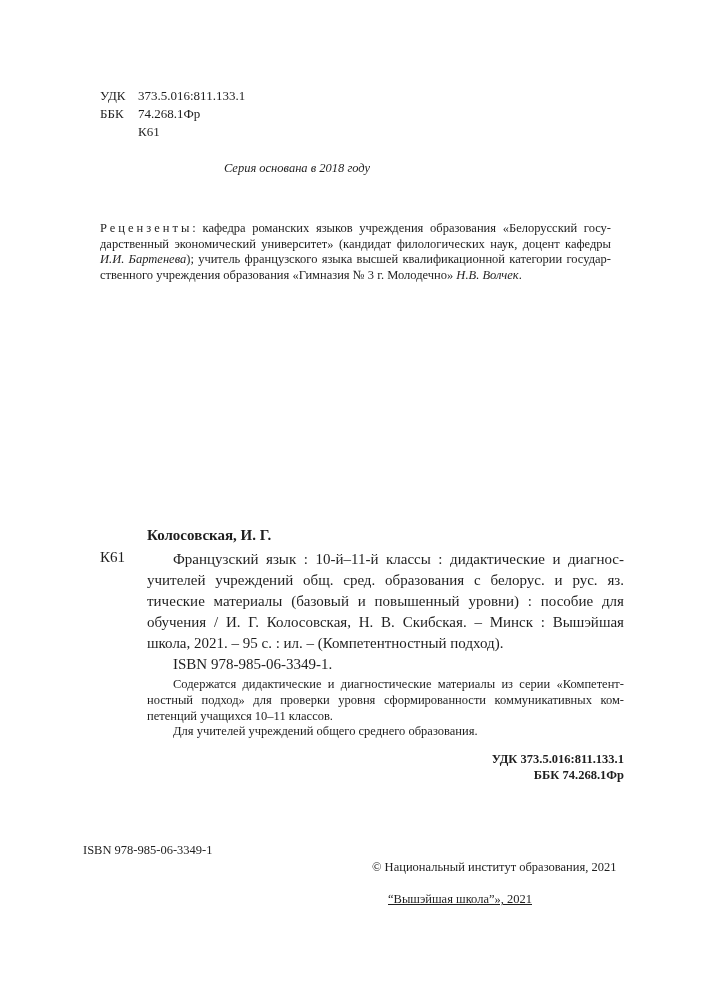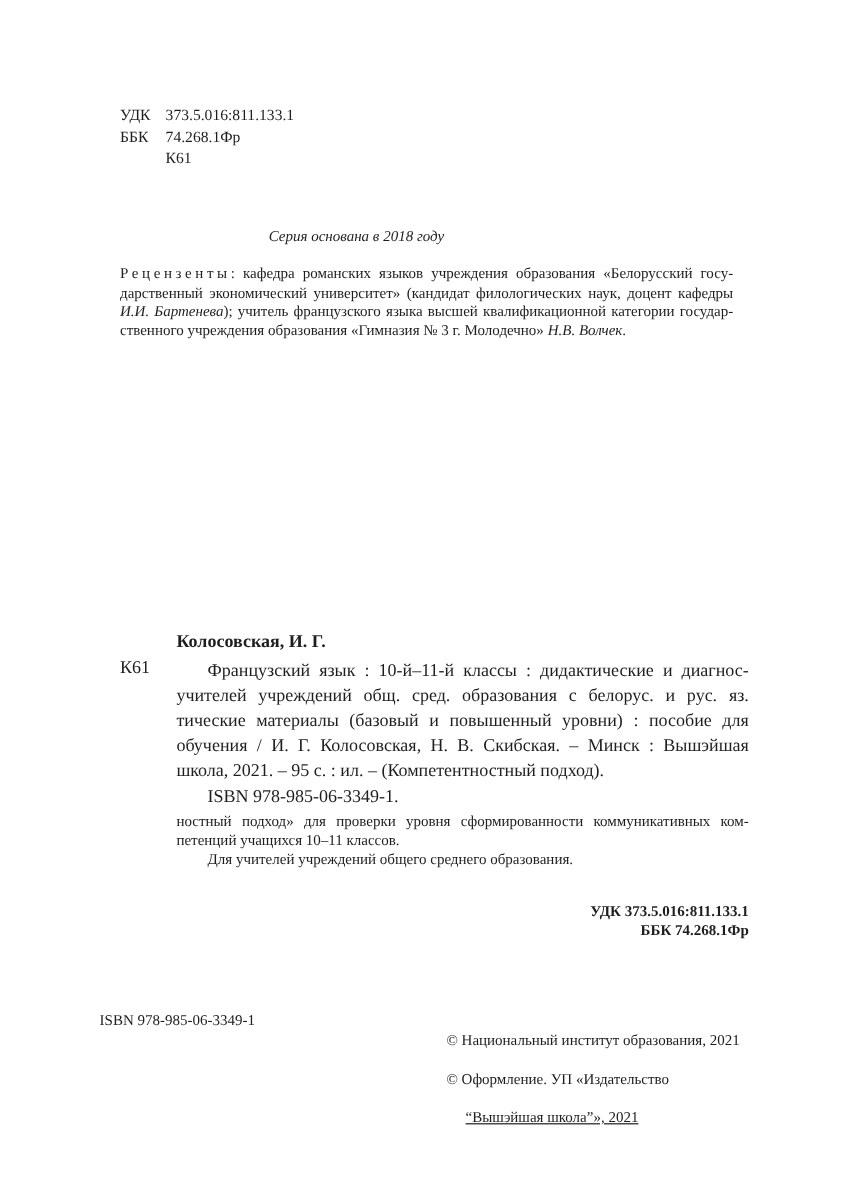--- a/index.html
+++ b/index.html
@@ -5,21 +5,21 @@
   html, body { margin: 0; padding: 0; background: #ffffff; }
   body { width: 701px; height: 1001px; position: relative; overflow: hidden;
          font-family: "Liberation Serif", "DejaVu Serif", serif; color: #1e1e1e; }
   .abs { position: absolute; }
   .lbl { display: inline-block; width: 38px; }
 
   #codes { left: 100px; top: 87px; font-size: 13px; line-height: 18px; }
   #codes .row { white-space: nowrap; }
   #codes .indent { padding-left: 38px; }
 
-  #series { left: 0; width: 594px; top: 190px; text-align: center; font-size: 12.5px; font-style: italic; }
+  #series { left: 0; width: 594px; top: 161px; text-align: center; font-size: 12.5px; font-style: italic; }
 
   #reviewers { left: 100px; top: 221px; width: 511px; font-size: 12.5px; line-height: 15.6px; text-align: justify; }
   #reviewers .spaced { letter-spacing: 3px; }
   #reviewers .line { display: block; text-align: justify; text-align-last: justify; height: 15.6px; white-space: nowrap; }
   #reviewers .line.last { text-align-last: left; }
 
   #author { left: 147px; top: 527px; font-size: 15px; font-weight: bold; }
   #kcode { left: 100px; top: 549px; font-size: 15px; }
   #biblio { left: 147px; top: 549px; width: 477px; font-size: 15px; line-height: 21px; }
   #biblio .line { display: block; height: 21px; white-space: nowrap; text-align-last: justify; }
@@ -66,29 +66,29 @@
 <div id="biblio" class="abs">
   <span class="line first">Французский язык : 10-й–11-й классы : дидактические и диагнос-</span>
   <span class="line">учителей учреждений общ. сред. образования с белорус. и рус. яз.</span>
   <span class="line">тические материалы (базовый и повышенный уровни) : пособие для</span>
   <span class="line">обучения / И. Г. Колосовская, Н. В. Скибская. – Минск : Вышэйшая</span>
   <span class="line last">школа, 2021. – 95 с. : ил. – (Компетентностный подход).</span>
   <span class="line isbn">ISBN 978-985-06-3349-1.</span>
 </div>
 
 <div id="annot" class="abs">
+  <span class="line first">Содержатся дидактические и диагностические материалы из серии «Компетент-</span>
   <span class="line">ностный подход» для проверки уровня сформированности коммуникативных ком-</span>
   <span class="line plain">петенций учащихся 10–11 классов.</span>
   <span class="line ind plain">Для учителей учреждений общего среднего образования.</span>
 </div>
 
 <div id="codes2" class="abs">
   <div>УДК 373.5.016:811.133.1</div>
   <div>ББК 74.268.1Фр</div>
 </div>
 
 <div id="isbn-bottom" class="abs">ISBN 978-985-06-3349-1</div>
 
 <div id="copyright" class="abs">
   <div class="row">© Национальный институт образования, 2021</div>
-  <div class="row">© Оформление. УП «Издательство</div>
   <div class="row cont">“Вышэйшая школа”», 2021</div>
 </div>
 
 </body></html>

